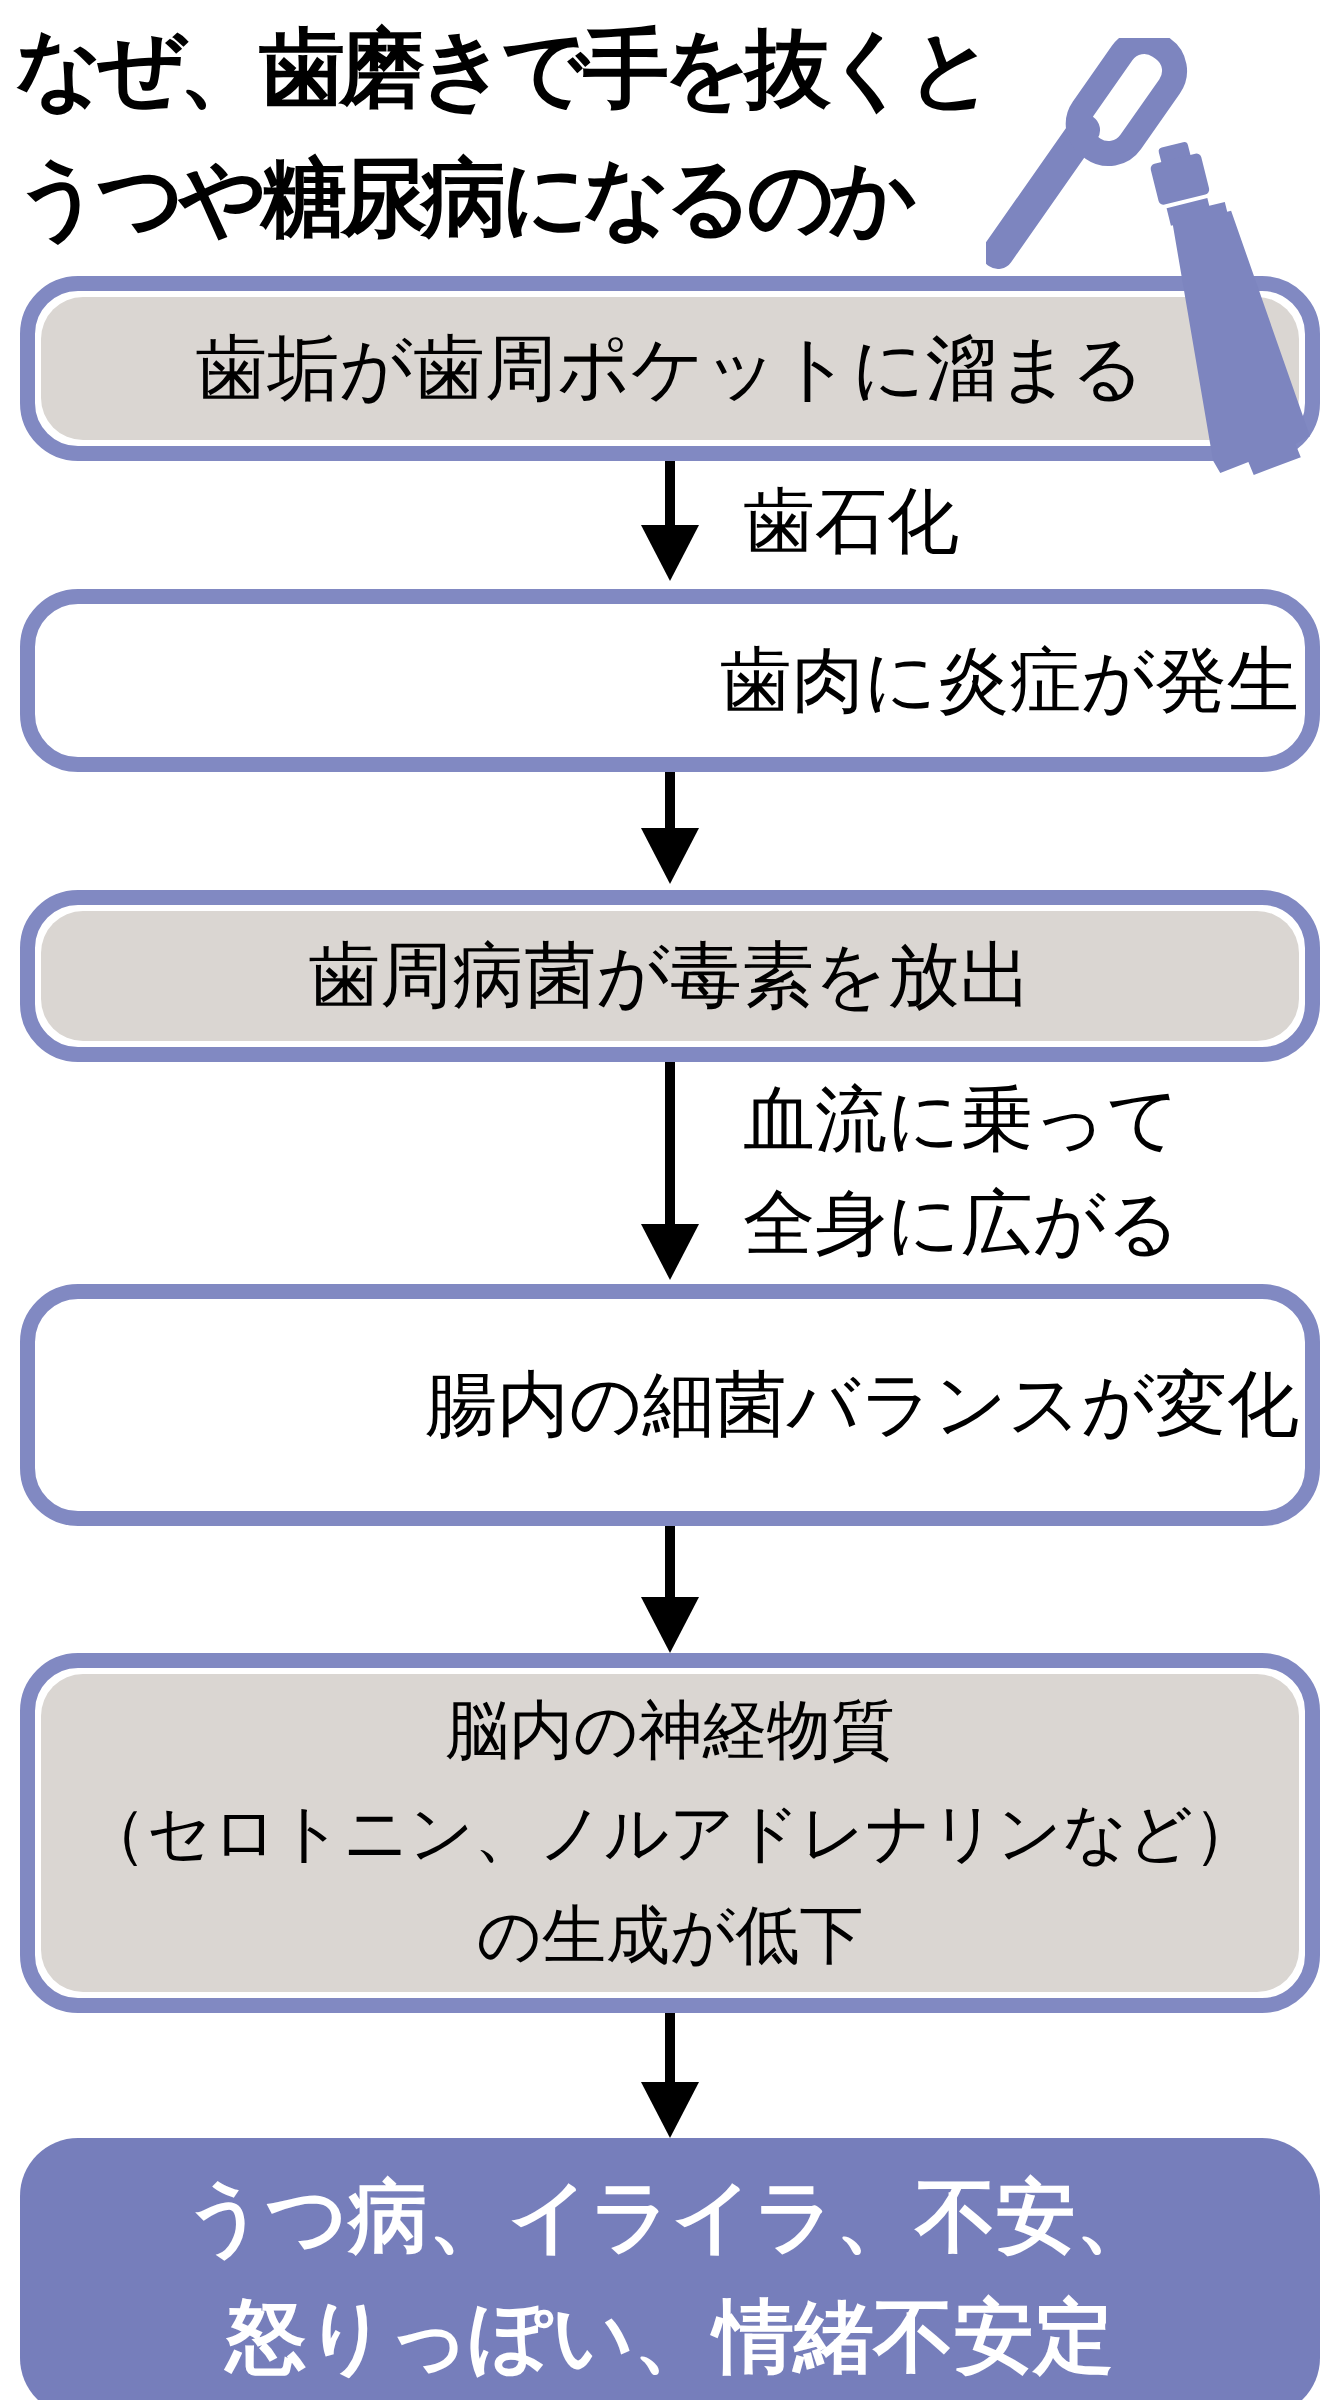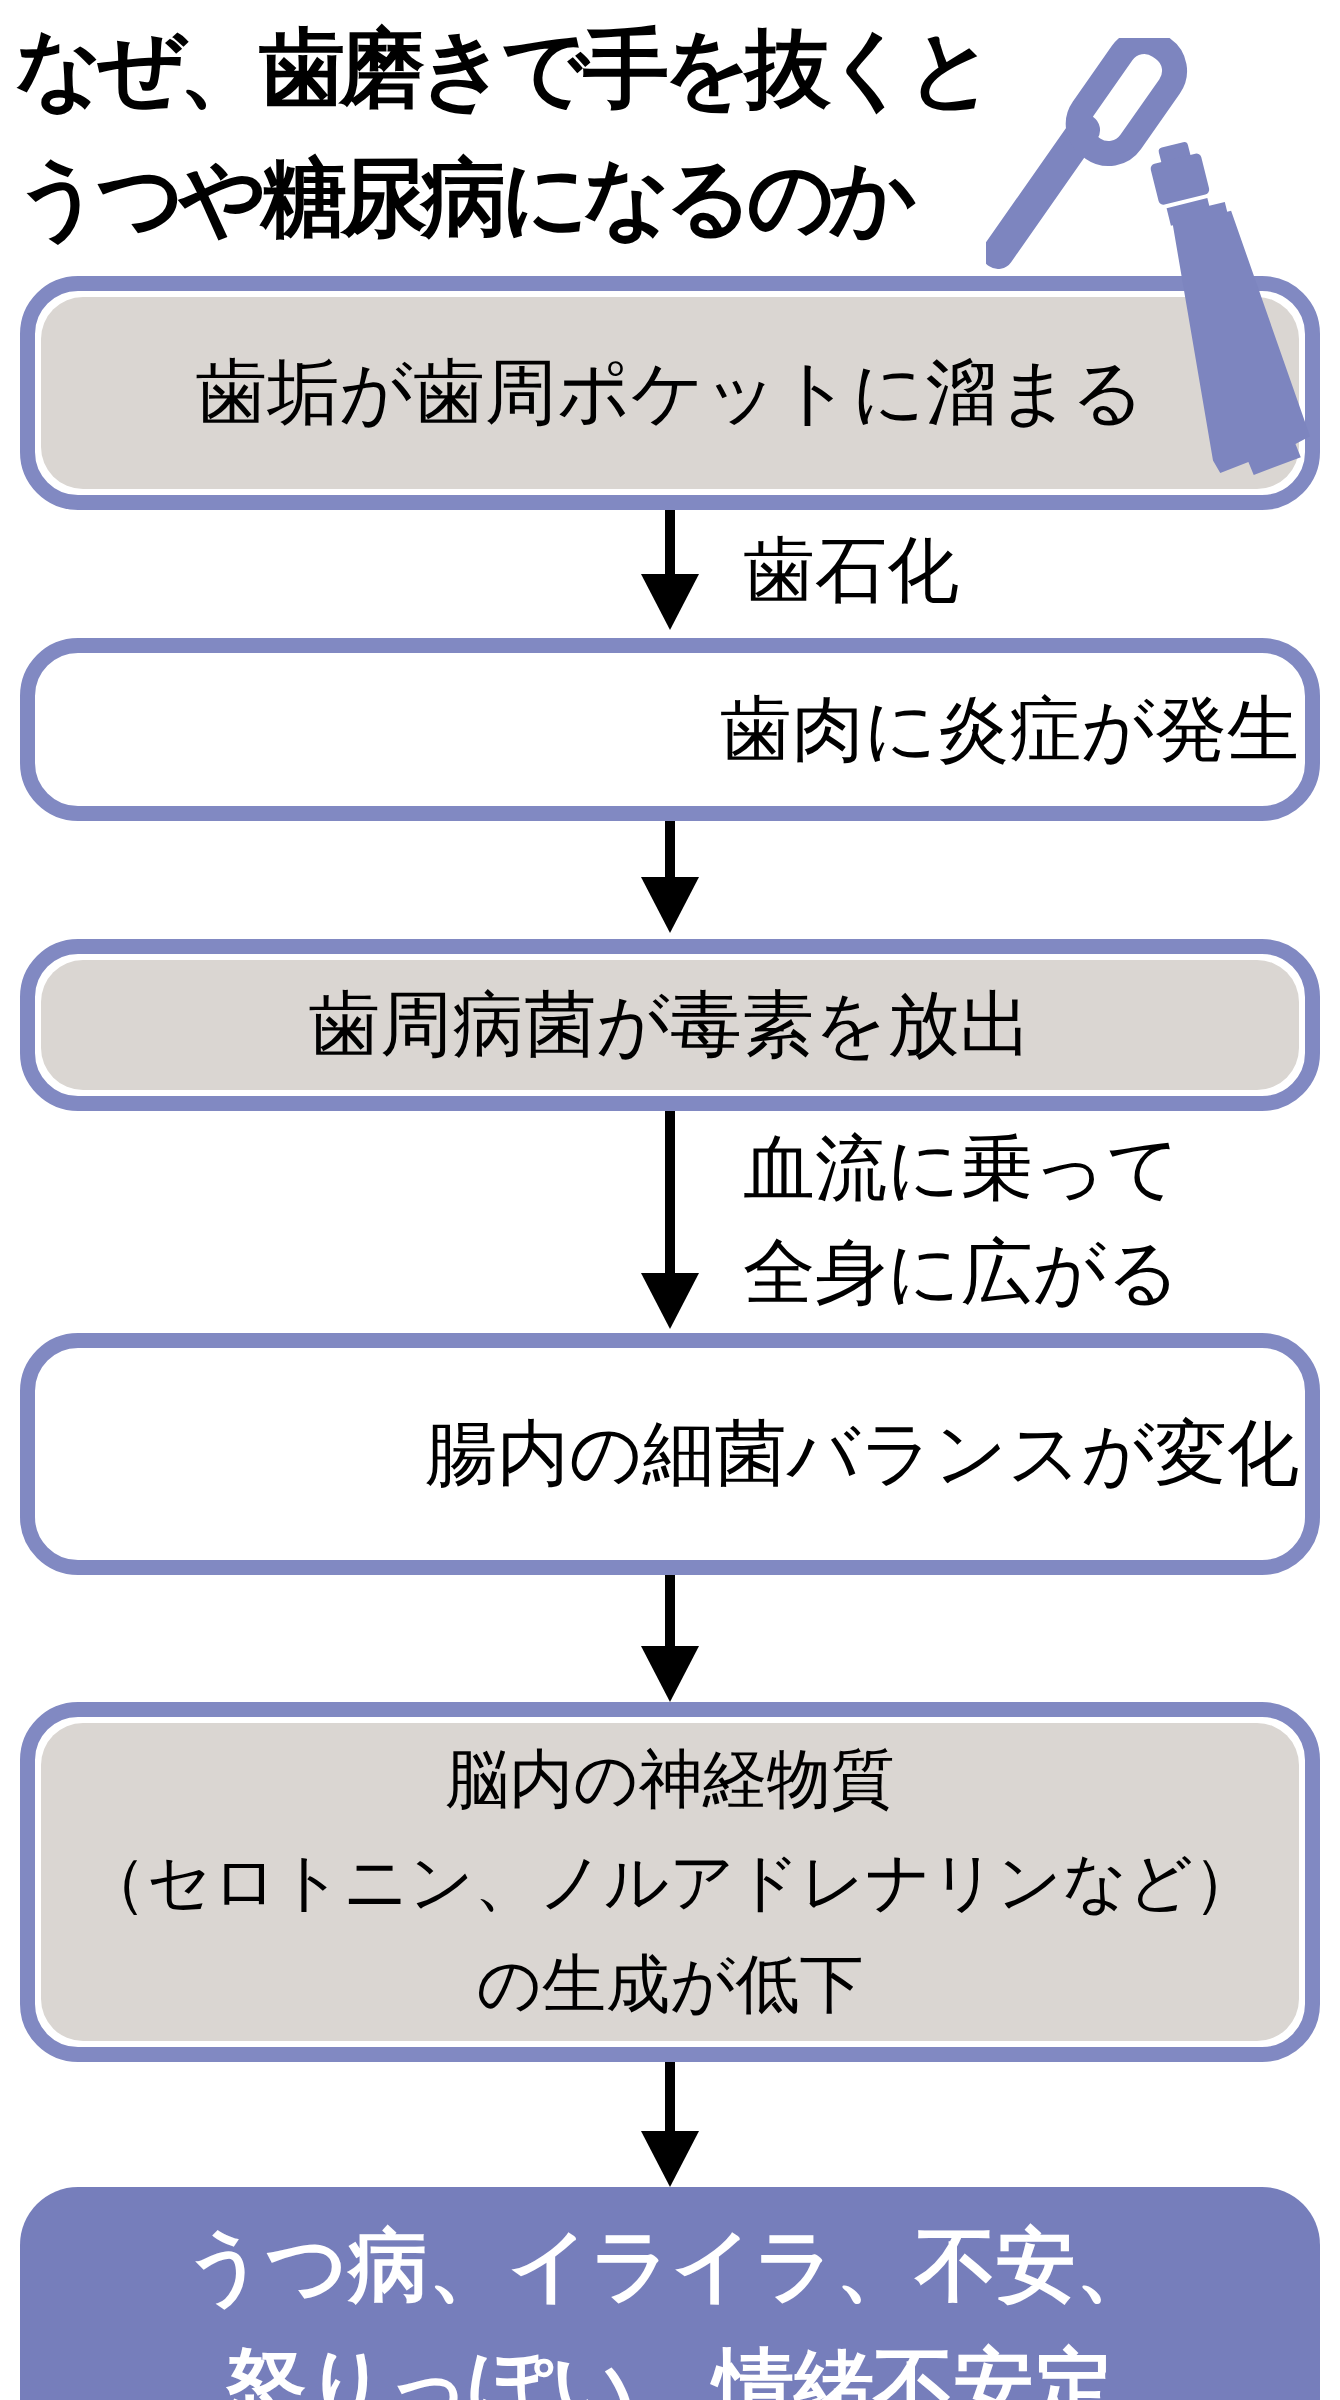--- a/index.html
+++ b/index.html
@@ -61,21 +61,21 @@
     flex-direction: column;
     align-items: center;
     justify-content: center;
     text-align: center;
     font-size: 72px;
     color: #000;
     line-height: 1.35;
   }
   .step-inner.gray  { background: var(--gray-fill); }
   .step-inner.white { background: var(--white-fill); align-items: flex-end; }
-  #step-1 { height: 234px; }
+  #step-1 { height: 185px; }
   #step-2 { height: 183px; }
   #step-3 { height: 172px; }
   #step-4 { height: 242px; }
   #step-5 { height: 360px; }
   #step-5 .step-inner { font-size: 64px; line-height: 1.6; }
   
   #step-6 {
     height: 278px;
     border: none;
     padding: 16px;

